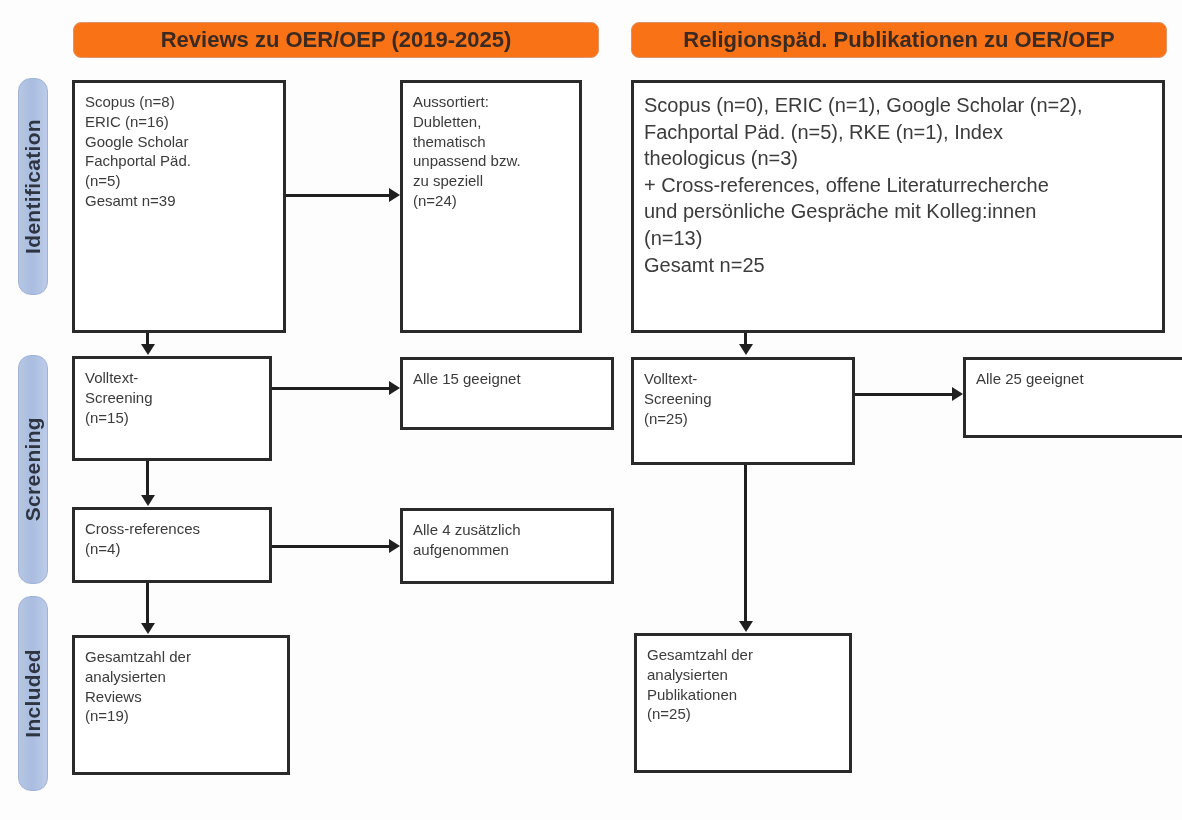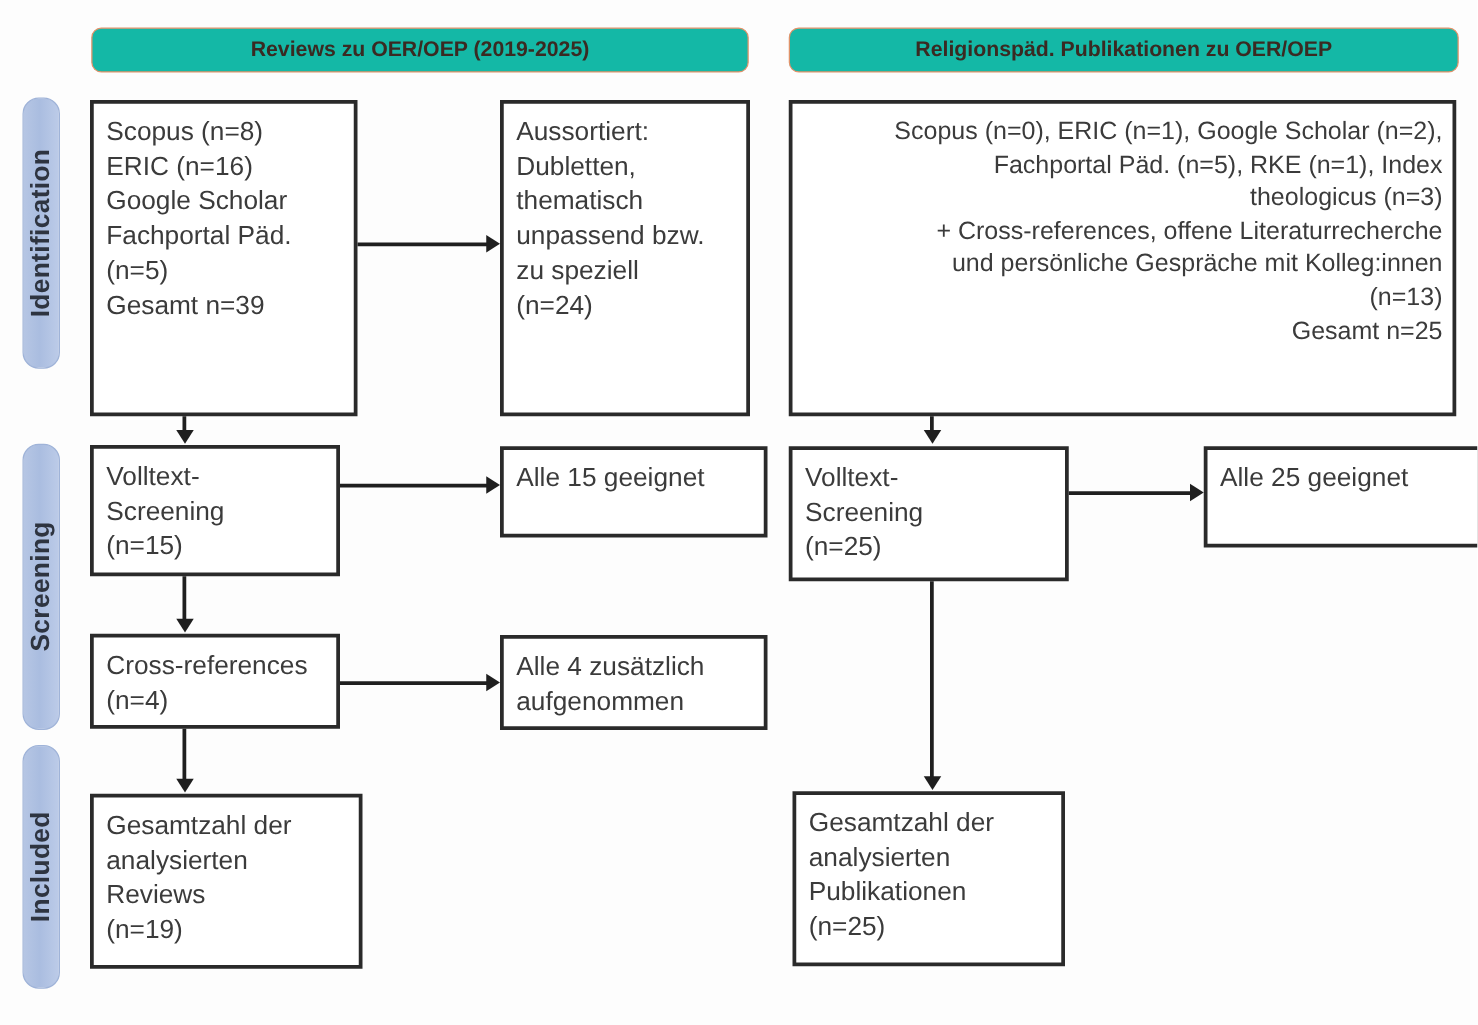--- a/index.html
+++ b/index.html
@@ -34,40 +34,40 @@
     font-size: 21px;
     font-weight: bold;
     color: #2e3440;
     letter-spacing: 0.3px;
     white-space: nowrap;
   }
 
   
   .col-header {
     position: absolute;
-    background: #14b8a6;
+    background: #f97316;
     border: 1px solid #e0936a;
     border-radius: 8px;
     display: flex;
     align-items: center;
     justify-content: center;
     color: #3a2a22;
-    font-size: 17px;
+    font-size: 22px;
     font-weight: bold;
     white-space: nowrap;
   }
 
   
   .node {
     position: absolute;
     background: #ffffff;
     border: 3px solid #2a2a2a;
     box-sizing: border-box;
     padding: 9px 8px 6px 10px;
-    font-size: 21px;
+    font-size: 15px;
     line-height: 1.32;
     color: #3b3b3b;
     overflow: hidden;
   }
   .node.small-text {
     font-size: 20px;
     line-height: 1.33;
   }
 
   
@@ -120,21 +120,21 @@
 
   <div class="node" style="left:72px; top:80px; width:214px; height:253px;">
     <div>Scopus (n=8)</div>
     <div>ERIC (n=16)</div>
     <div>Google Scholar</div>
     <div>Fachportal Päd.</div>
     <div>(n=5)</div>
     <div>Gesamt n=39</div>
   </div>
 
-  <div class="node" style="left:400px; top:80px; width:200px; height:253px;">
+  <div class="node" style="left:400px; top:80px; width:182px; height:253px;">
     <div>Aussortiert:</div>
     <div>Dubletten,</div>
     <div>thematisch</div>
     <div>unpassend bzw.</div>
     <div>zu speziell</div>
     <div>(n=24)</div>
   </div>
 
   <div class="conn h" style="left:286px; top:194px; width:104px;"></div>
   <div class="arrow-right" style="left:389px; top:188px;"></div>
@@ -174,21 +174,21 @@
   <div class="conn v" style="left:146px; top:583px; width:3px; height:42px;"></div>
   <div class="arrow-down" style="left:141px; top:623px;"></div>
 
   <div class="node" style="left:72px; top:635px; width:218px; height:140px;">
     <div>Gesamtzahl der</div>
     <div>analysierten</div>
     <div>Reviews</div>
     <div>(n=19)</div>
   </div>
 
-  <div class="node small-text" style="left:631px; top:80px; width:534px; height:253px;text-align:right;">
+  <div class="node small-text" style="left:631px; top:80px; width:534px; height:253px;">
     <div>Scopus (n=0), ERIC (n=1), Google Scholar (n=2),</div>
     <div>Fachportal Päd. (n=5), RKE (n=1), Index</div>
     <div>theologicus (n=3)</div>
     <div>+ Cross-references, offene Literaturrecherche</div>
     <div>und persönliche Gespräche mit Kolleg:innen</div>
     <div>(n=13)</div>
     <div>Gesamt n=25</div>
   </div>
 
   <div class="conn v" style="left:744px; top:333px; width:3px; height:14px;"></div>

